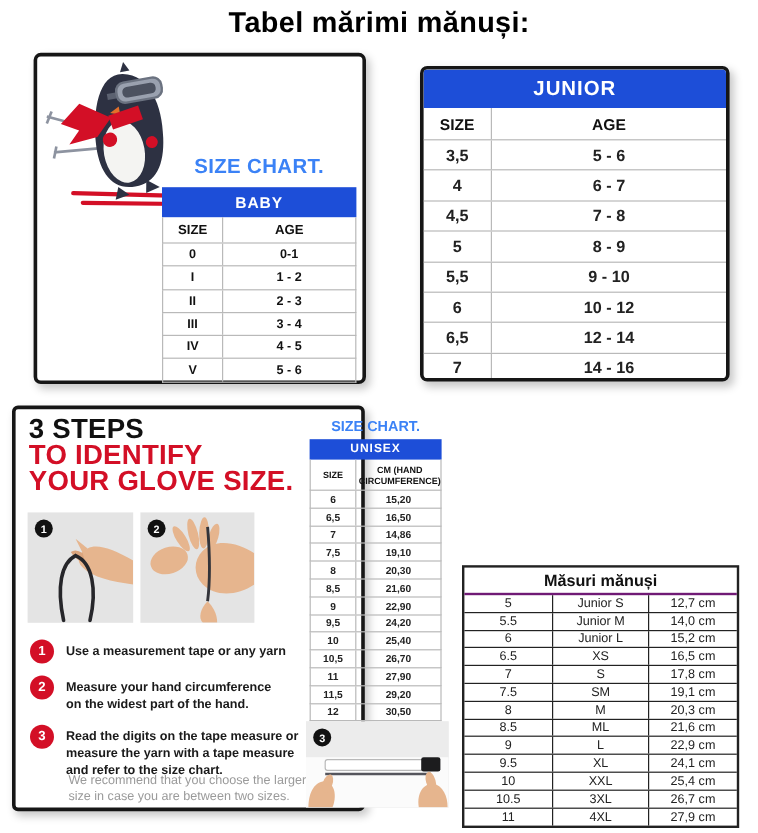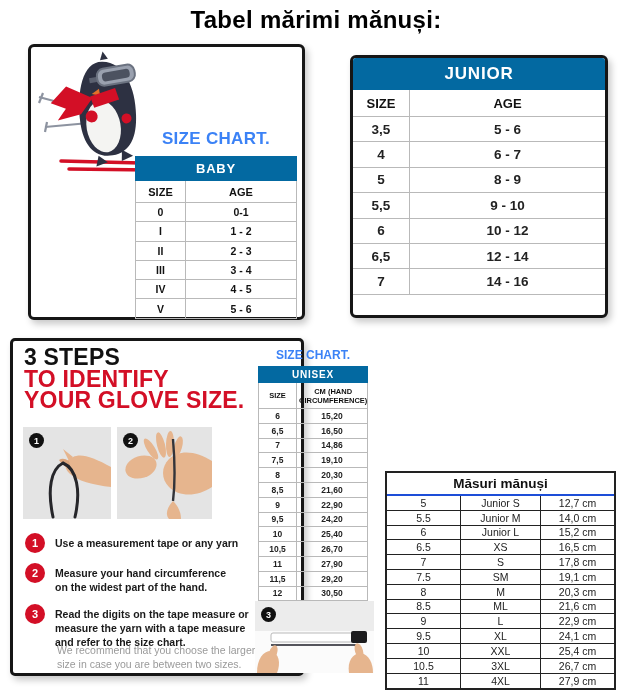--- a/index.html
+++ b/index.html
@@ -6,21 +6,21 @@
   .canvas{position:relative;width:632px;height:694px;background:#fff;overflow:hidden;
           font-family:"Liberation Sans",sans-serif;color:#111;}
 
   
   .page-title{position:absolute;top:6px;left:0;right:0;text-align:center;
               font-size:24px;font-weight:bold;letter-spacing:.3px;color:#000;}
 
   
   .panel{position:absolute;background:#fff;border:3px solid #161616;border-radius:6px;
          box-sizing:border-box;box-shadow:3px 4px 7px rgba(0,0,0,.22);}
-  .red-bar{background:#0369a1;color:#fff;font-weight:bold;display:flex;
+  .red-bar{background:#1d4ed8;color:#fff;font-weight:bold;display:flex;
            align-items:center;justify-content:center;letter-spacing:.8px;}
   .grid-row{display:grid;align-items:center;text-align:center;
             border-bottom:1px solid #b9b9b9;box-sizing:border-box;}
   .grid-row>div{height:100%;display:flex;align-items:center;justify-content:center;box-sizing:border-box;}
   .grid-row>div:first-child{border-right:1px solid #b9b9b9;}
   .red-label{color:#3b82f6;font-weight:bold;}
 
   
   .baby-panel{left:28px;top:44px;width:277px;height:276px;}
   .penguin{position:absolute;left:2px;top:2px;}
@@ -69,21 +69,21 @@
   .unisex-table .head{height:26px;font-size:7.5px;font-weight:bold;grid-template-columns:38px 1fr;
                       border:1px solid #b9b9b9;border-top:none;}
   .unisex-table .head .cm-col{line-height:9px;padding:0 2px;text-align:center;}
   .unisex-table .body .grid-row{height:14.8px;font-size:8.5px;font-weight:bold;color:#222;
                       grid-template-columns:38px 1fr;border-left:1px solid #b9b9b9;border-right:1px solid #b9b9b9;}
 
   
   .masuri-table{position:absolute;left:385px;top:471px;width:231px;background:#fff;
                 border:2px solid #222;box-sizing:border-box;}
   .masuri-header{height:21px;display:flex;align-items:center;justify-content:center;
-                 font-weight:bold;font-size:13.5px;border-bottom:2px solid #1d4ed8;}
+                 font-weight:bold;font-size:13.5px;border-bottom:2px solid #701a75;}
   .masuri-body .grid-row{height:14.8px;font-size:10.5px;color:#222;border-bottom:1.5px solid #222;
                  grid-template-columns:74px 80px 1fr;}
   .masuri-body .grid-row:last-child{border-bottom:none;}
   .masuri-body .grid-row>div:nth-child(2){border-right:1px solid #222;}
   .masuri-body .grid-row>div:first-child{border-right:1px solid #222;}
 </style>
 </head>
 <body>
 
 <div class="canvas">
@@ -174,20 +174,24 @@
       <div>AGE</div>
     </div>
     <div class="junior-body">
         <div class="grid-row">
         <div>3,5</div>
         <div>5 - 6</div>
       </div>
         <div class="grid-row">
         <div>4</div>
         <div>6 - 7</div>
+      </div>
+        <div class="grid-row">
+        <div>4,5</div>
+        <div>7 - 8</div>
       </div>
         <div class="grid-row">
         <div>5</div>
         <div>8 - 9</div>
       </div>
         <div class="grid-row">
         <div>5,5</div>
         <div>9 - 10</div>
       </div>
         <div class="grid-row">

